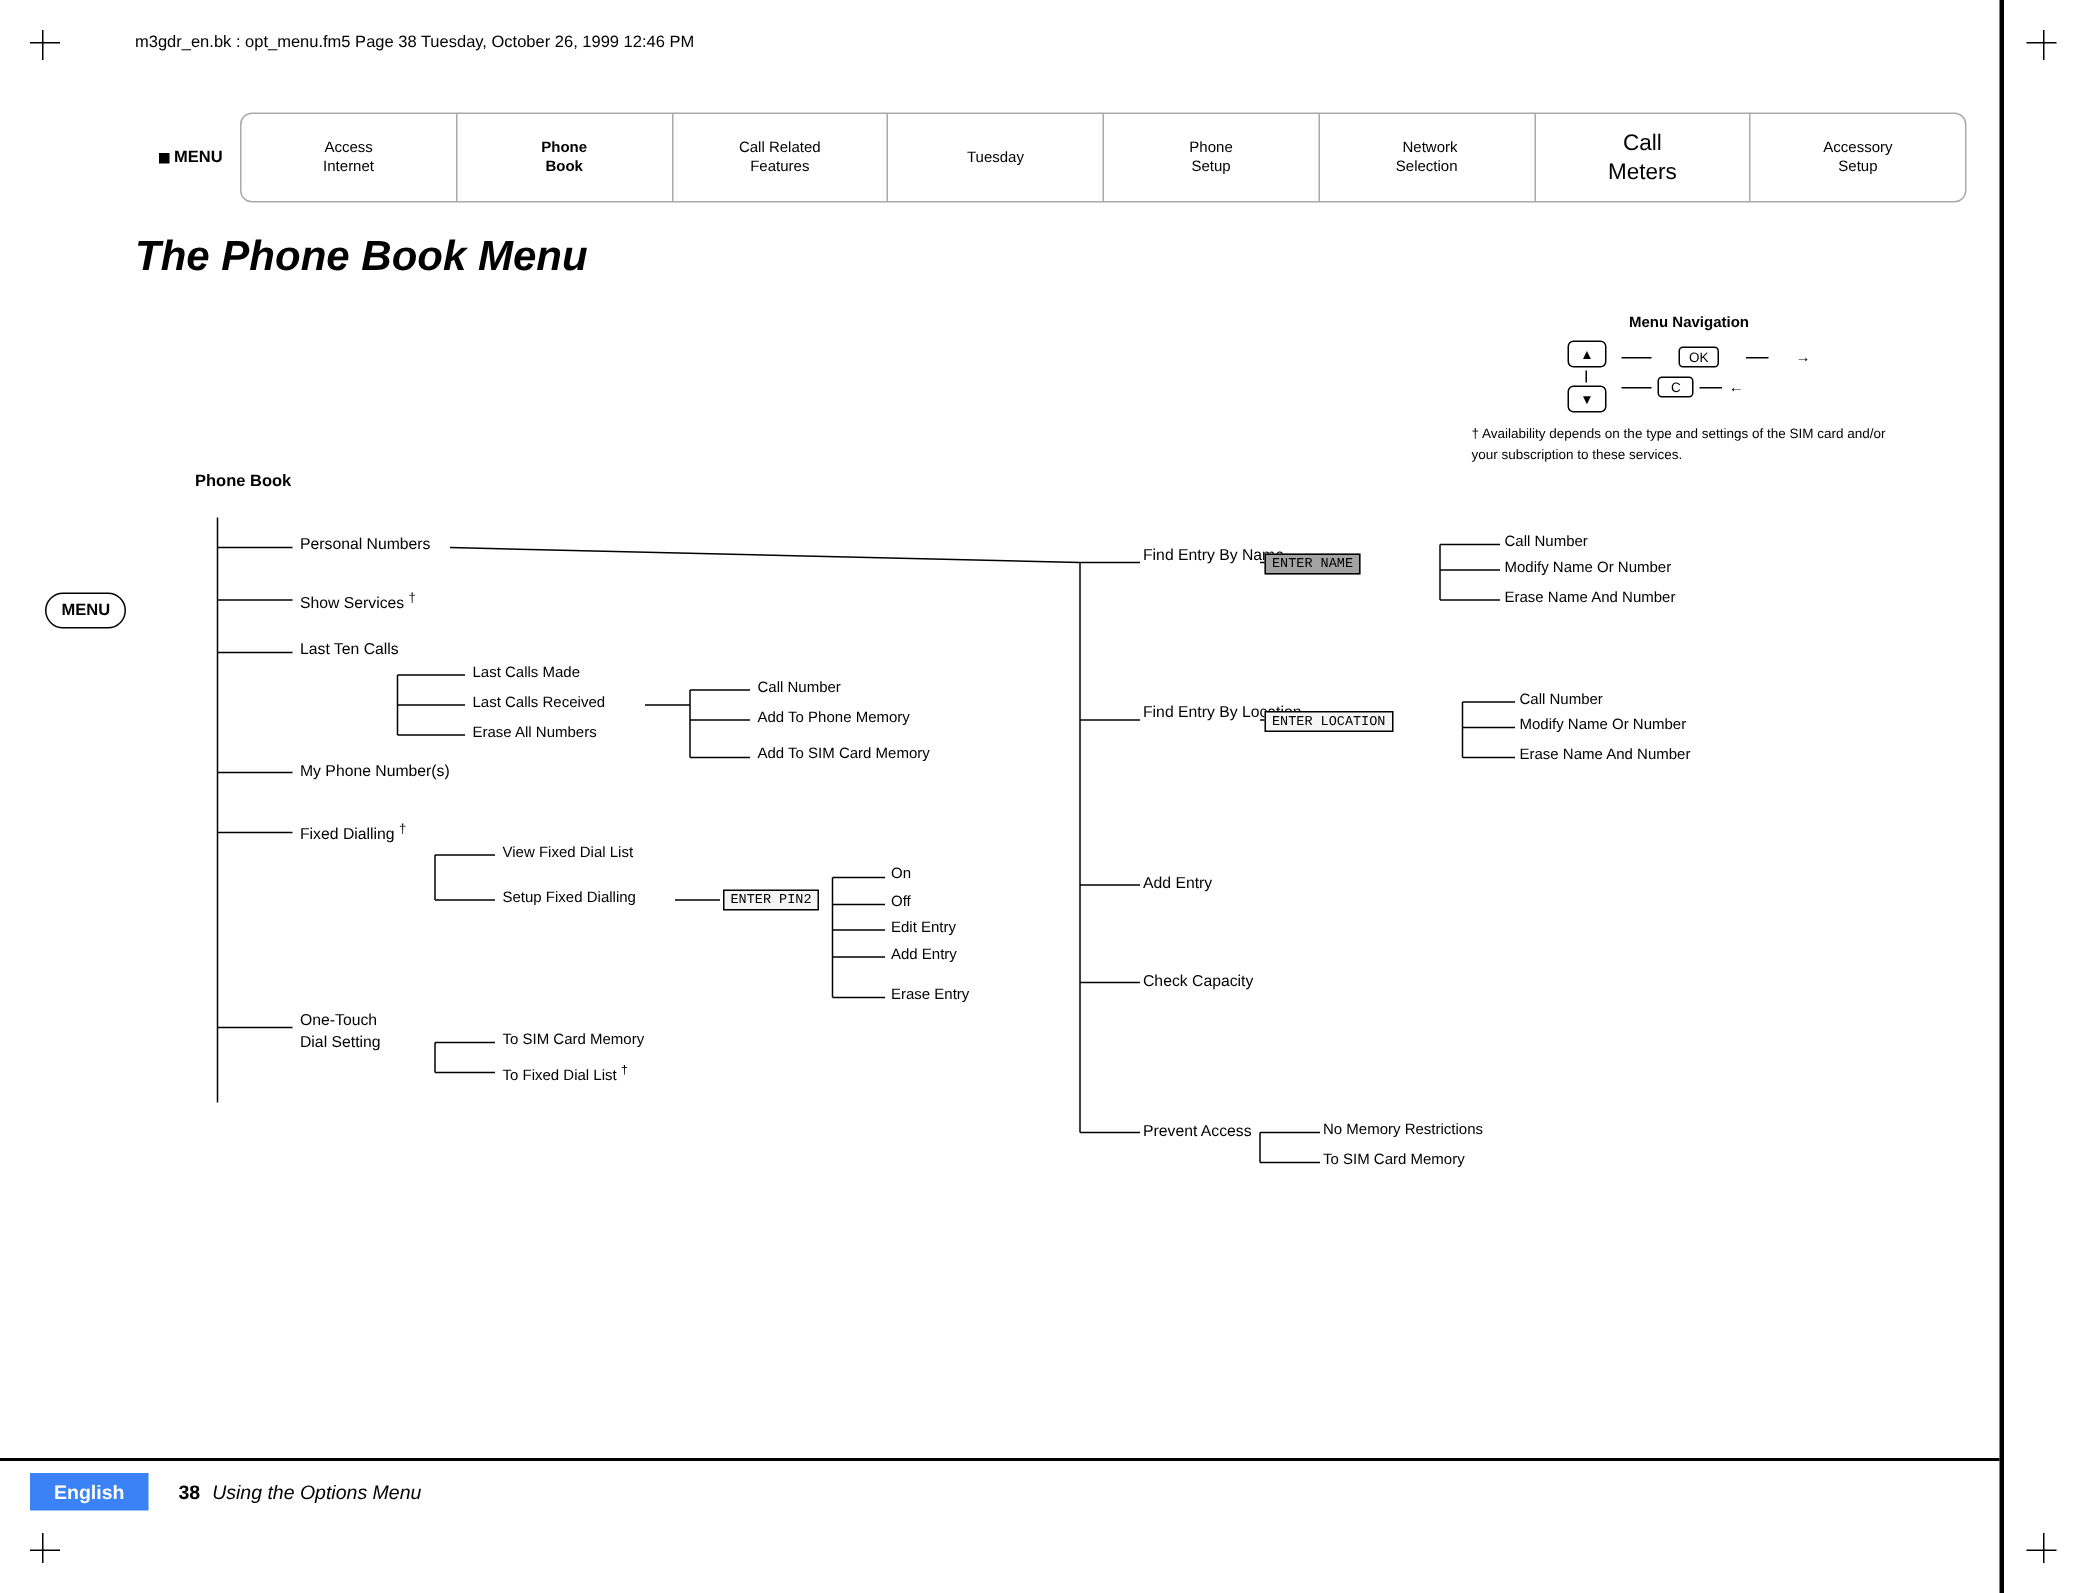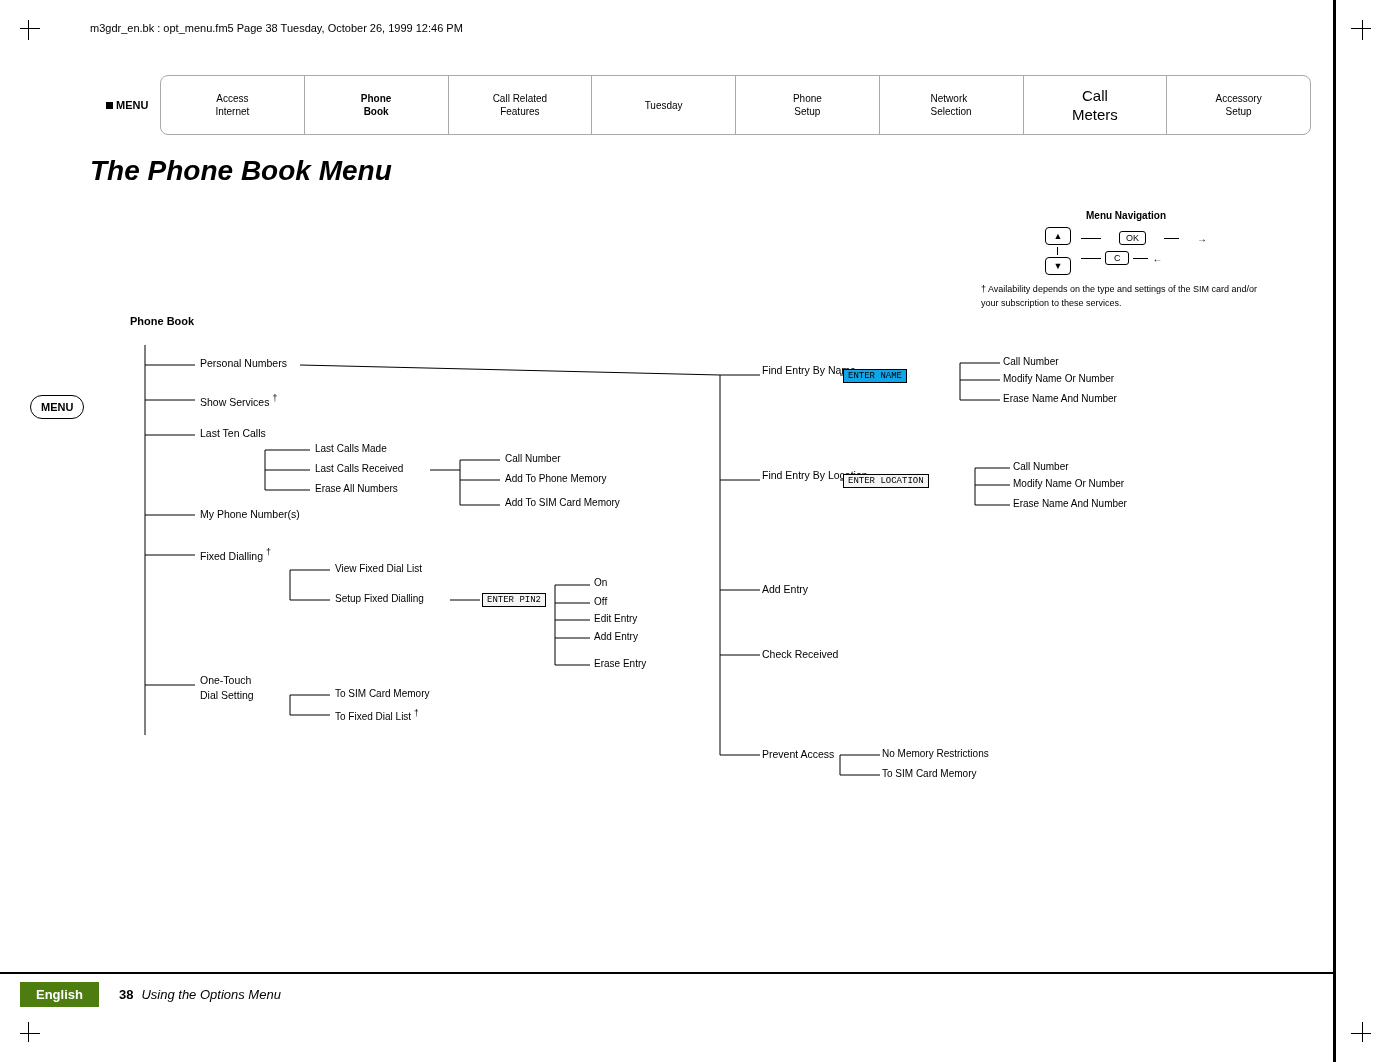--- a/index.html
+++ b/index.html
@@ -88,21 +88,21 @@
     </div>
     <div style="flex:1; text-align:center; font-size:10px; line-height:1.3; padding:2px 4px; border-right:1px solid #aaa; height:100%; display:flex; align-items:center; justify-content:center;">
       <span>Call Related<br>Features</span>
     </div>
     <div style="flex:1; text-align:center; font-size:10px; line-height:1.3; padding:2px 4px; border-right:1px solid #aaa; height:100%; display:flex; align-items:center; justify-content:center;">
       <span>Tuesday</span>
     </div>
     <div style="flex:1; text-align:center; font-size:10px; line-height:1.3; padding:2px 4px; border-right:1px solid #aaa; height:100%; display:flex; align-items:center; justify-content:center;">
       <span>Phone<br>Setup</span>
     </div>
-    <div style="flex:1; text-align:left; font-size:10px; line-height:1.3; padding:2px 4px; border-right:1px solid #aaa; height:100%; display:flex; align-items:center; justify-content:center;">
+    <div style="flex:1; text-align:right; font-size:10px; line-height:1.3; padding:2px 4px; border-right:1px solid #aaa; height:100%; display:flex; align-items:center; justify-content:center;">
       <span>Network<br>Selection</span>
     </div>
     <div style="flex:1; text-align:center; font-size:15px; line-height:1.3; padding:2px 4px; border-right:1px solid #aaa; height:100%; display:flex; align-items:center; justify-content:center;">
       <span>Call<br>Meters</span>
     </div>
     <div style="flex:1; text-align:center; font-size:10px; line-height:1.3; padding:2px 4px; height:100%; display:flex; align-items:center; justify-content:center;">
       <span>Accessory<br>Setup</span>
     </div>
   </div>
 </div>
@@ -261,48 +261,48 @@
 
   <div style="position:absolute; top:378px; left:200px; font-size:10.5px; line-height:1.4;">One-Touch<br>Dial Setting</div>
 
   <div style="position:absolute; top:393px; left:335px; font-size:10px;">To SIM Card Memory</div>
 
   <div style="position:absolute; top:413px; left:335px; font-size:10px;">To Fixed Dial List <sup>†</sup></div>
 
   <div style="position:absolute; top:68px; left:762px; font-size:10.5px; line-height:1.4;">Find Entry
 By Name</div>
 
-  <div style="position:absolute; top:74px; left:843px; border:1px solid #000; padding:1px 4px; font-size:9px; font-family:'Courier New',monospace; background:#0ea5e9;">ENTER NAME</div>
+  <div style="position:absolute; top:74px; left:843px; border:1px solid #000; padding:1px 4px; font-size:9px; font-family:'Courier New',monospace; background:#a3a3a3;">ENTER NAME</div>
 
   <div style="position:absolute; top:61px; left:1003px; font-size:10px;">Call Number</div>
 
   <div style="position:absolute; top:78px; left:1003px; font-size:10px;">Modify Name Or Number</div>
 
   <div style="position:absolute; top:98px; left:1003px; font-size:10px;">Erase Name And Number</div>
 
   <div style="position:absolute; top:173px; left:762px; font-size:10.5px; line-height:1.4;">Find Entry
 By Location</div>
 
   <div style="position:absolute; top:179px; left:843px; border:1px solid #000; padding:1px 4px; font-size:9px; font-family:'Courier New',monospace; background:#f5f5f5;">ENTER LOCATION</div>
 
   <div style="position:absolute; top:166px; left:1013px; font-size:10px;">Call Number</div>
 
   <div style="position:absolute; top:183px; left:1013px; font-size:10px;">Modify Name Or Number</div>
 
   <div style="position:absolute; top:203px; left:1013px; font-size:10px;">Erase Name And Number</div>
 
   <div style="position:absolute; top:288px; left:762px; font-size:10.5px;">Add Entry</div>
 
-  <div style="position:absolute; top:353px; left:762px; font-size:10.5px;">Check Received</div>
+  <div style="position:absolute; top:353px; left:762px; font-size:10.5px;">Check Capacity</div>
 
   <div style="position:absolute; top:453px; left:762px; font-size:10.5px;">Prevent Access</div>
 
   <div style="position:absolute; top:453px; left:882px; font-size:10px;">No Memory Restrictions</div>
 
   <div style="position:absolute; top:473px; left:882px; font-size:10px;">To SIM Card Memory</div>
 
 </div>
 
 <div style="position:absolute; bottom:55px; left:0; right:58px; border-top:2px solid #000; padding-top:8px; display:flex; align-items:center;">
-  <div style="background:#4d7c0f; color:#fff; padding:5px 16px; font-size:13px; font-weight:bold; margin-left:20px;">English</div>
+  <div style="background:#3b82f6; color:#fff; padding:5px 16px; font-size:13px; font-weight:bold; margin-left:20px;">English</div>
   <div style="font-size:13px; font-weight:bold; margin-left:20px;">38</div>
   <div style="font-size:13px; font-style:italic; margin-left:8px;">Using the Options Menu</div>
 </div>
 
 </body></html>

